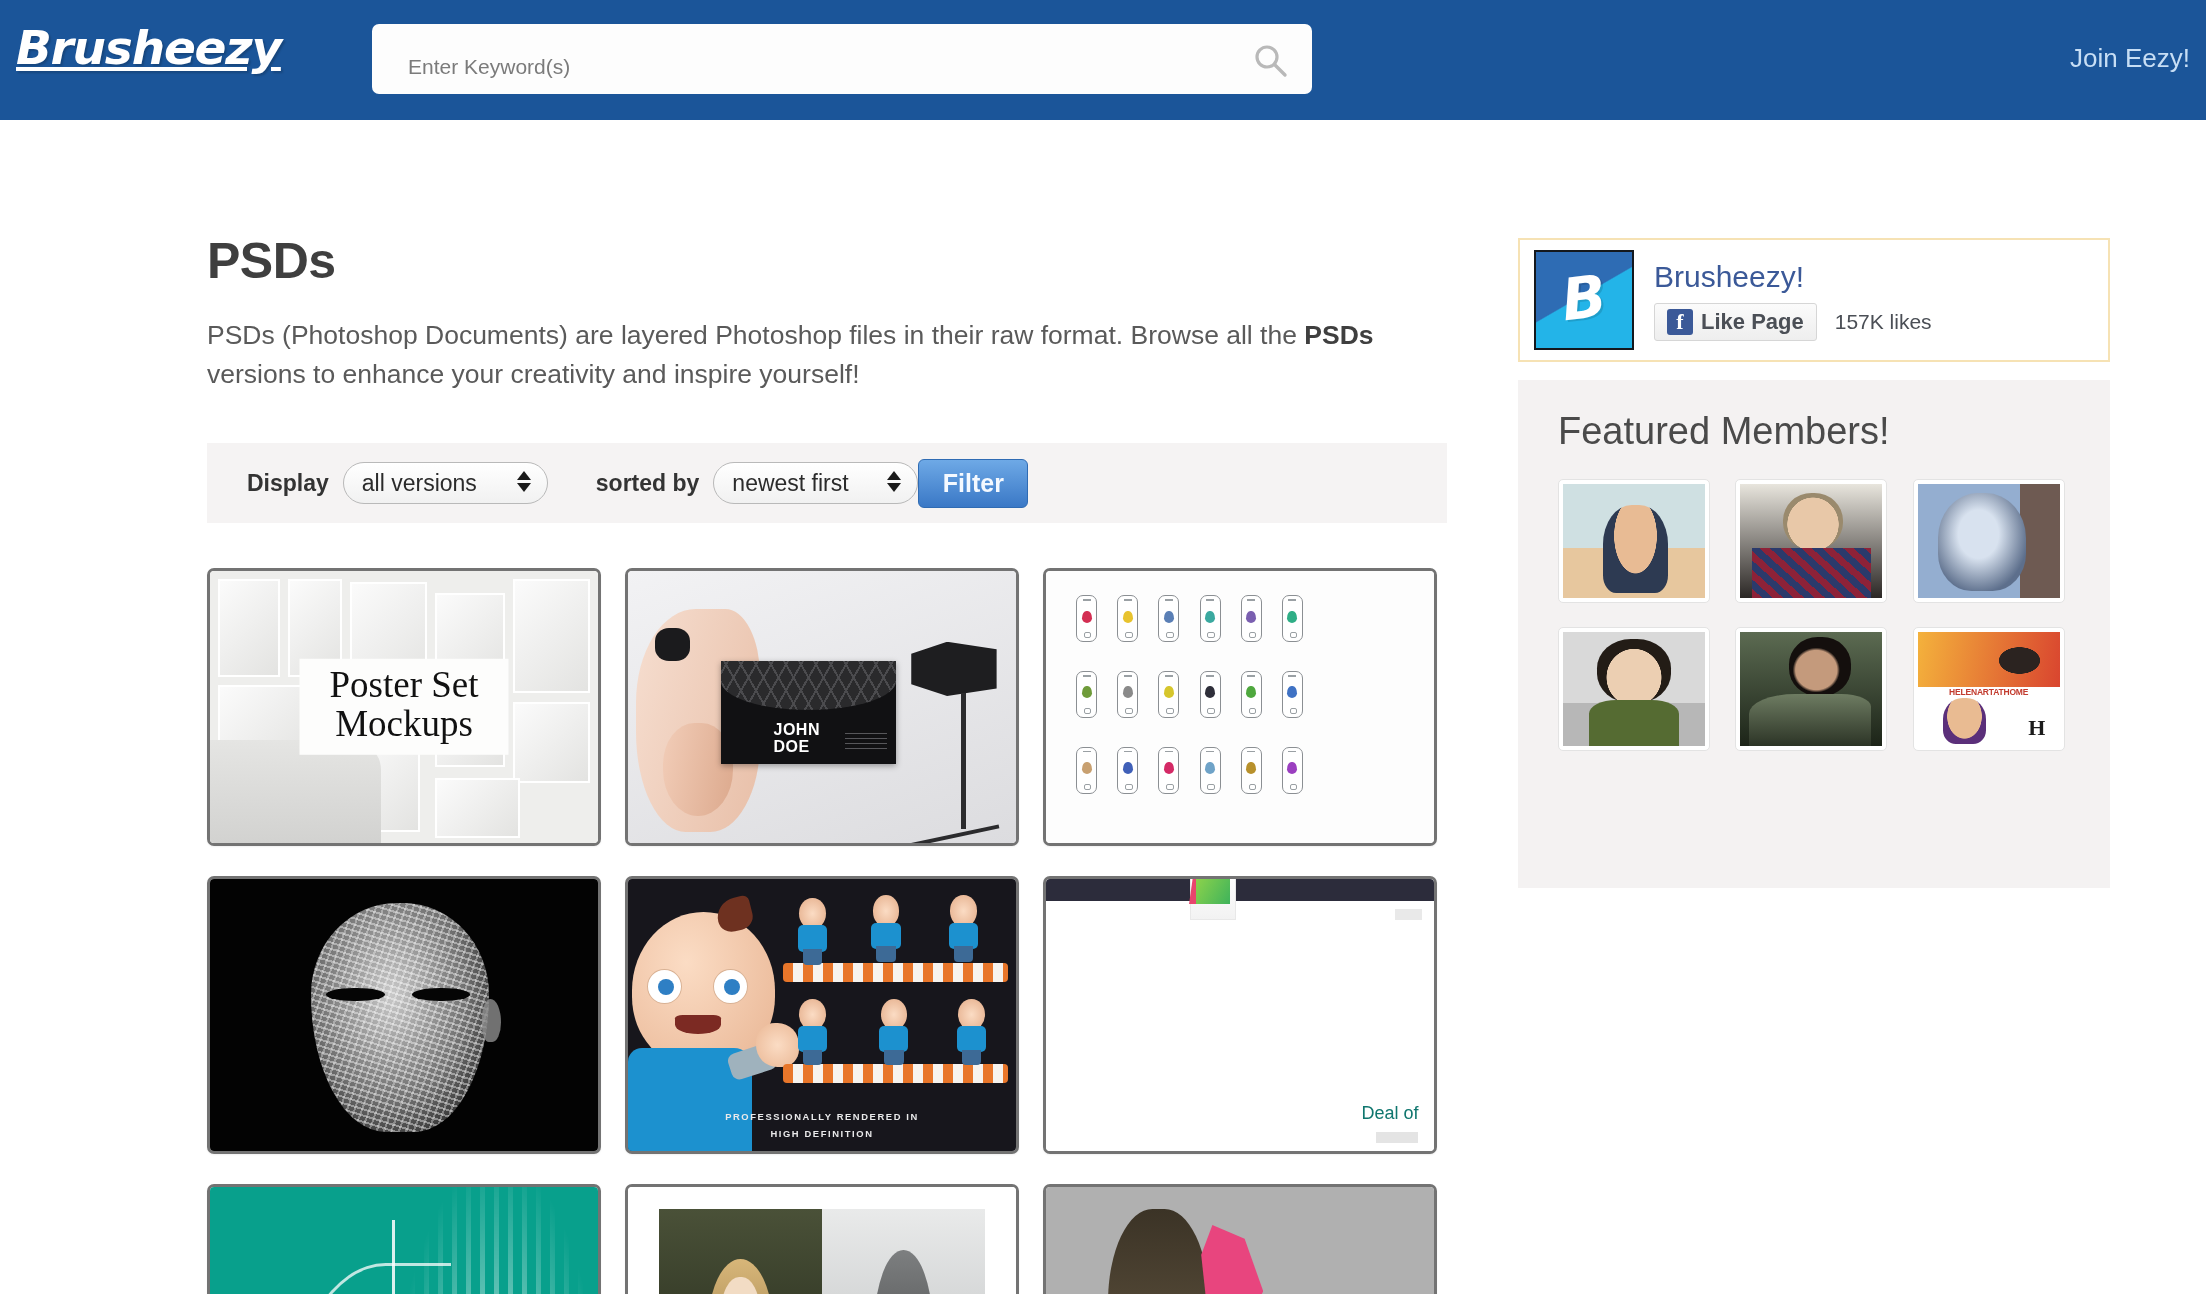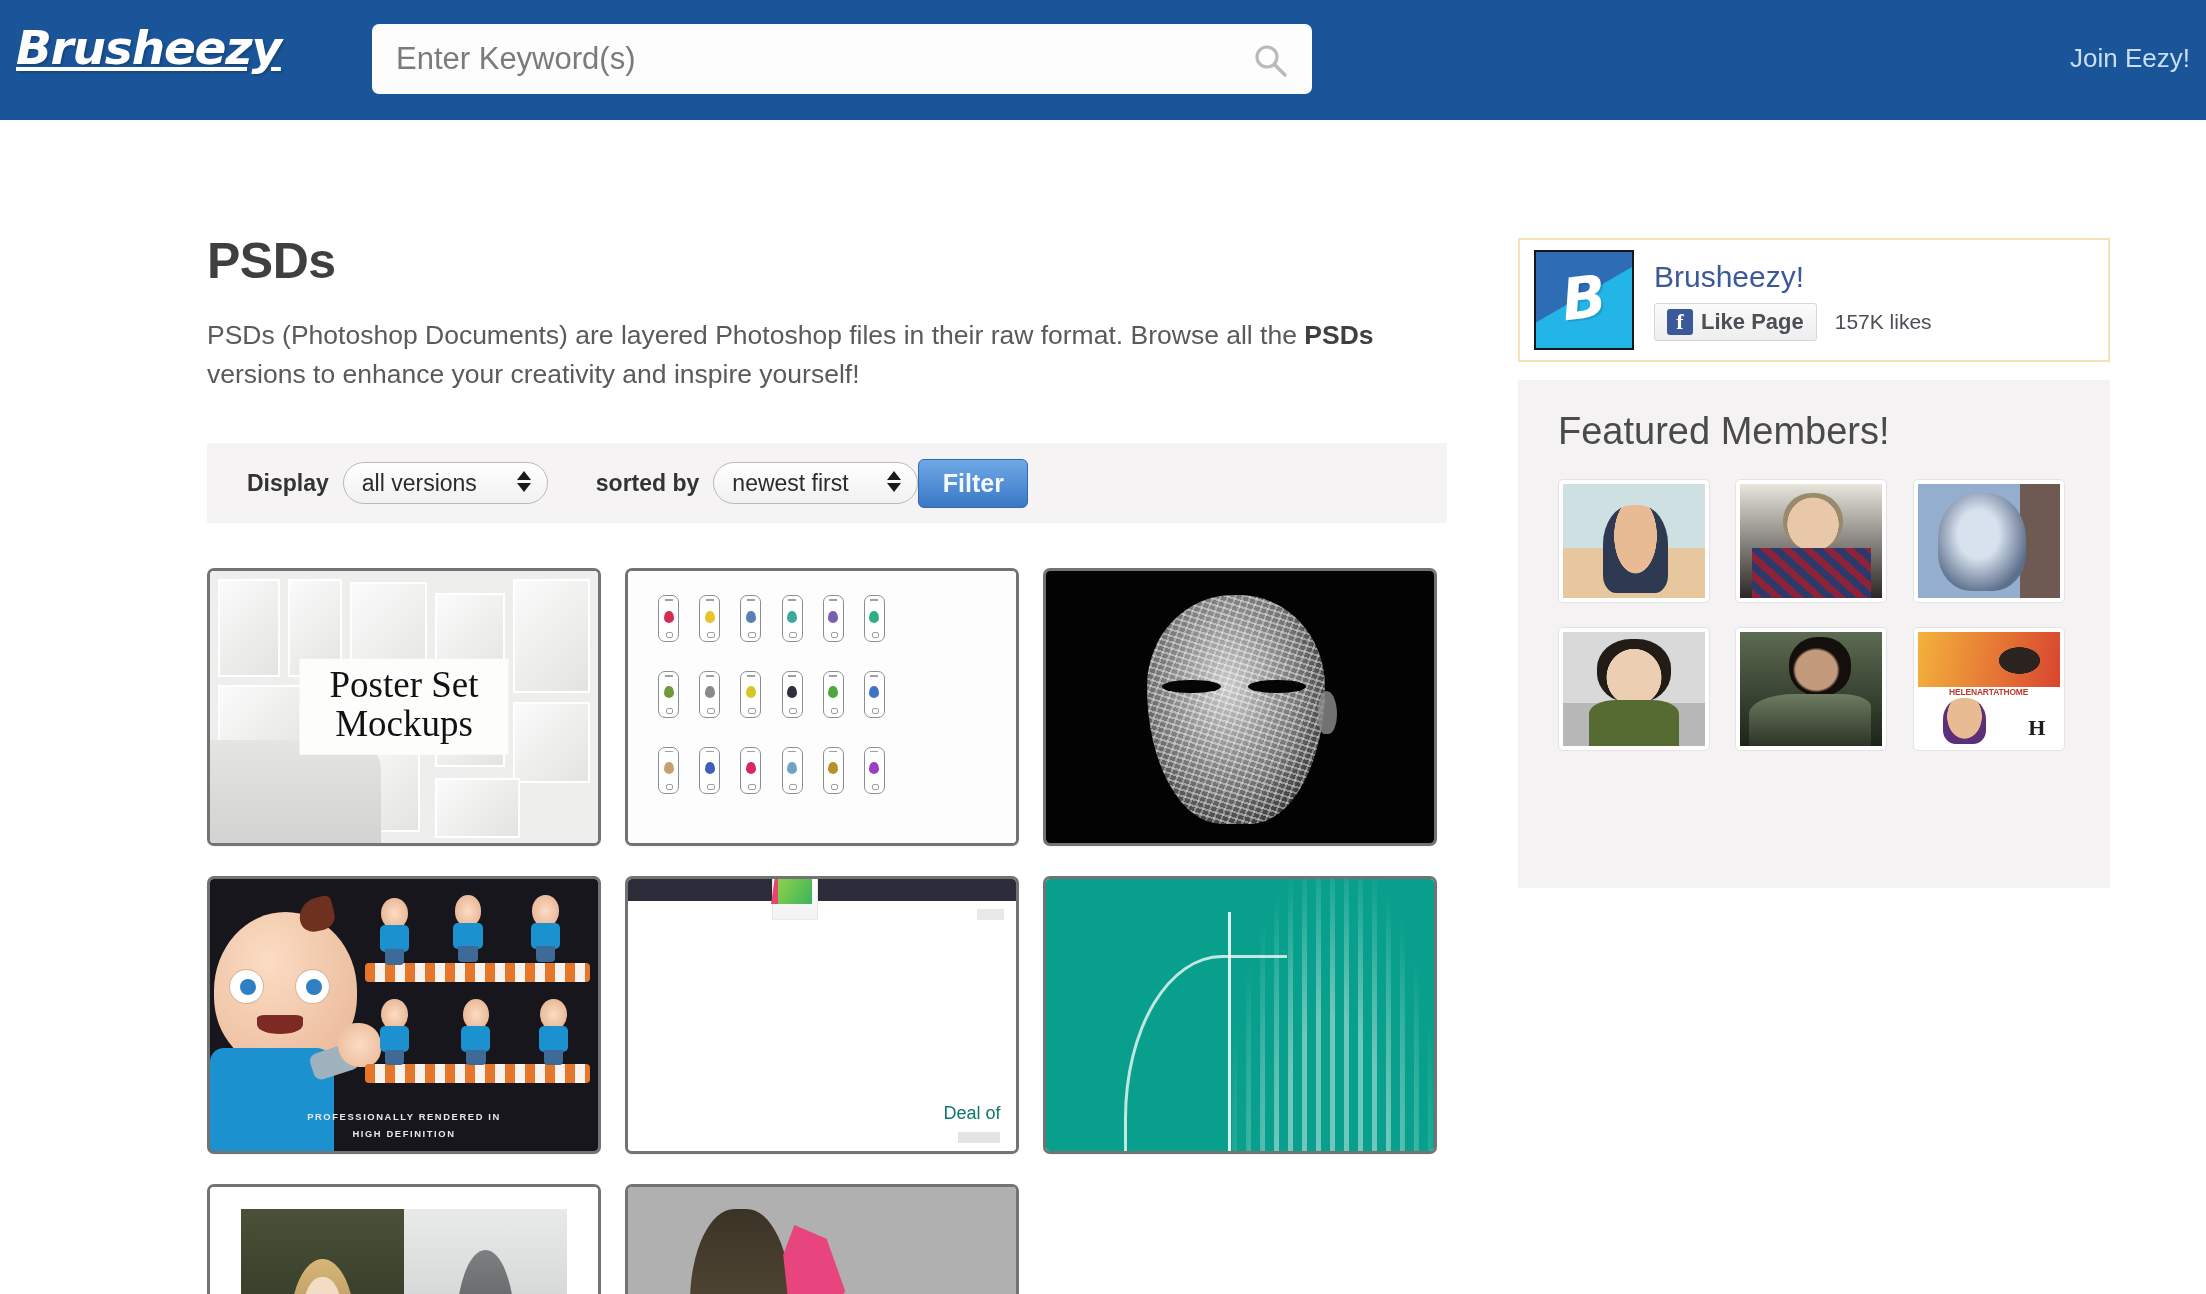--- a/index.html
+++ b/index.html
@@ -40,30 +40,30 @@
     position: absolute;
     left: 372px;
     top: 24px;
     width: 940px;
     height: 70px;
     background: #fdfdfd;
     border-radius: 7px;
   }
   .search-input {
     position: absolute;
-    left: 0; top: 0;
+    left: 0; top: 8px;
     width: 870px;
     height: 70px;
     border: none;
     outline: none;
     background: transparent;
     font-family: "Liberation Sans", sans-serif;
-    font-size: 31px;
+    font-size: 21px;
     color: #555;
-    padding-left: 24px;
+    padding-left: 36px;
   }
   .search-input::placeholder { color: #7b7b7b; }
   .search-icon {
     position: absolute;
     right: 24px;
     top: 18px;
     width: 36px; height: 36px;
   }
   .join-link {
     position: absolute;
@@ -893,20 +893,38 @@
       <div class="frm" style="left:36%;top:62%;width:18%;height:34%"></div>
       <div class="frm" style="left:58%;top:76%;width:22%;height:22%"></div>
       <div class="sofa"></div>
       <div class="label">
         <span>Poster Set</span><br>
         <span>Mockups</span>
       </div>
     </div>
   </div>
 
+  <div class="card">
+    <div class="art art-card">
+      <div class="hand"></div>
+      <div class="pin"></div>
+      <div class="thumb"></div>
+      <div class="bizcard">
+        <div class="lattice"></div>
+        <div class="bizname">
+          <span>JOHN</span><br>
+          <span>DOE</span>
+        </div>
+        <div class="bizsub"></div>
+      </div>
+      <div class="lamp"></div>
+      <div class="stand"></div>
+      <div class="stand-base"></div>
+    </div>
+  </div>
 
   <div class="card">
     <div class="art art-phones">
       <div class="pgrid">
         <div class="phone">
             <span class="ic" style="background:#d32e52"></span>
           </div>
         <div class="phone">
             <span class="ic" style="background:#e8c32e"></span>
           </div>

